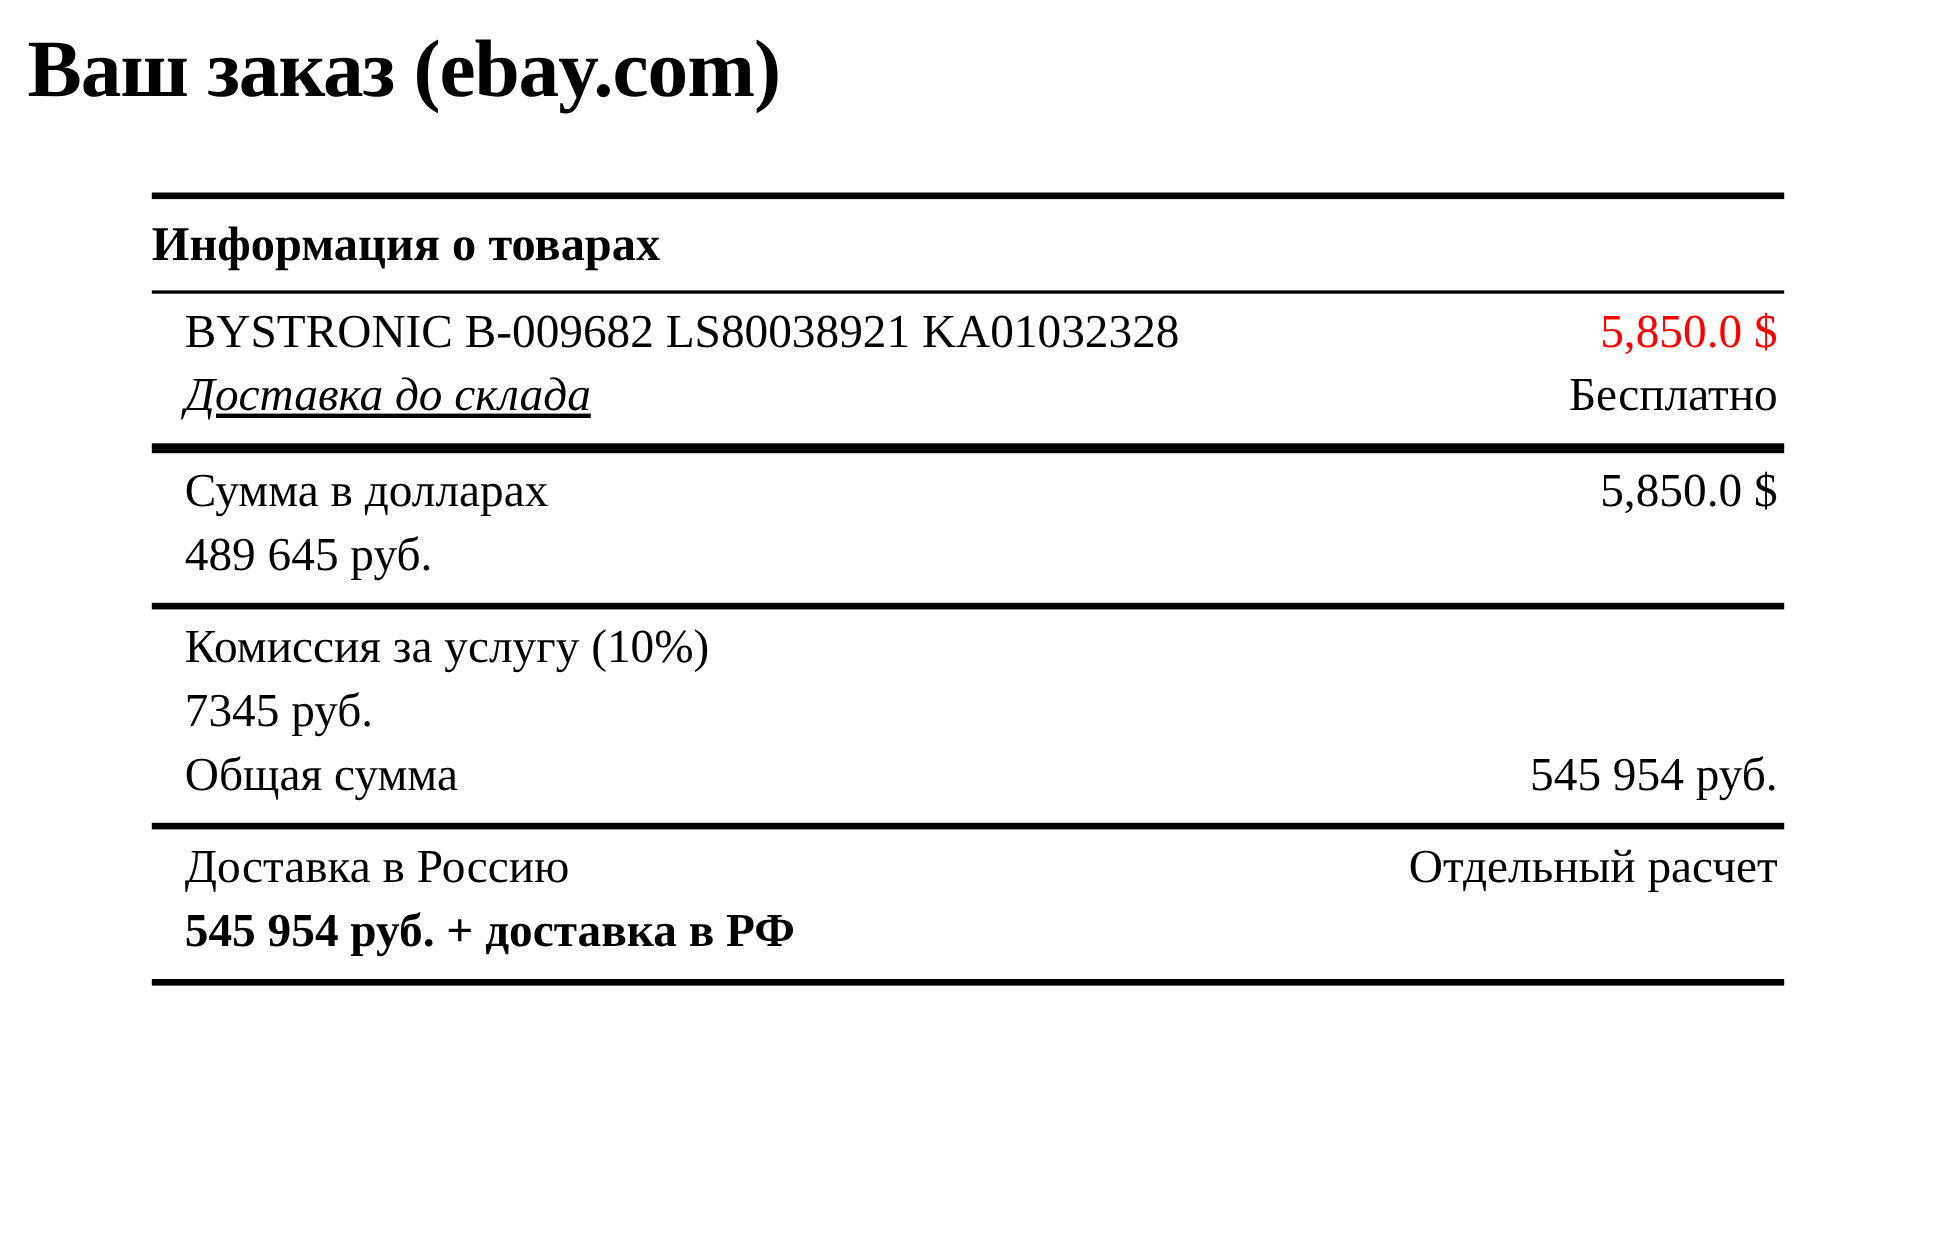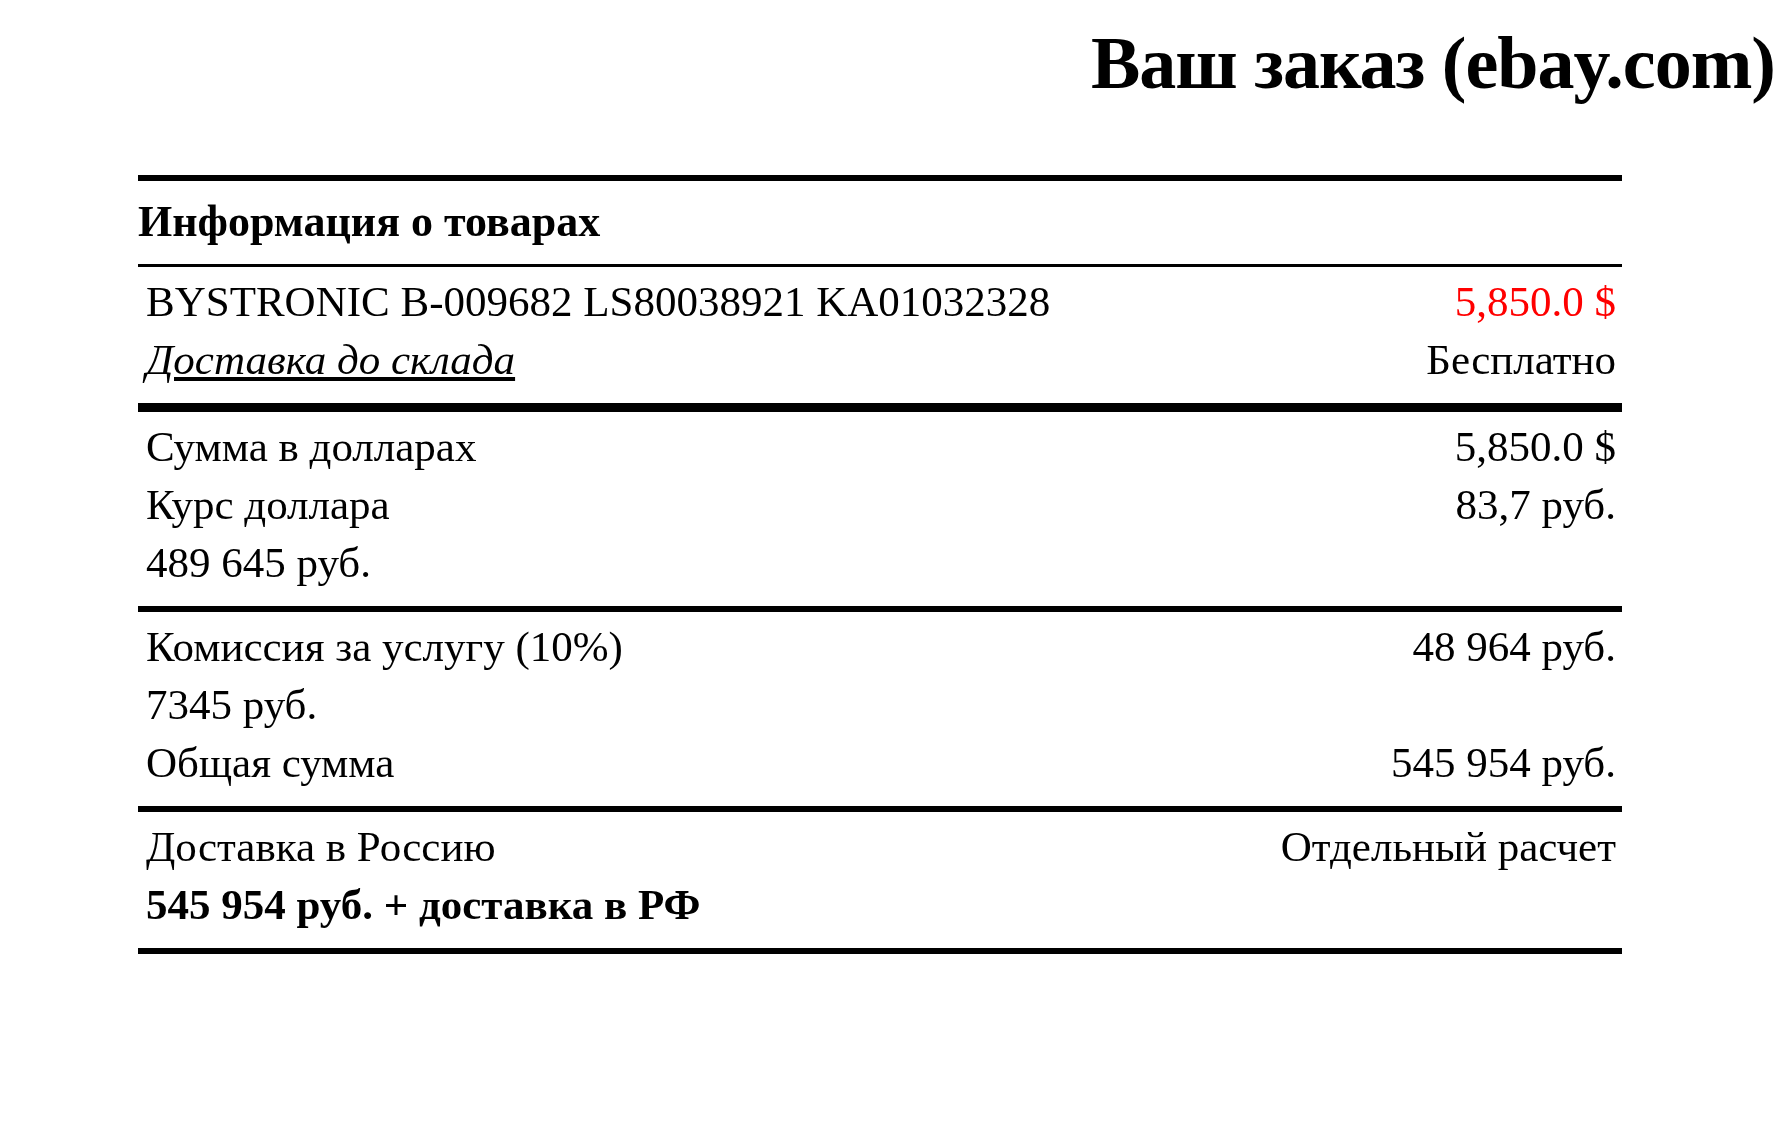--- a/index.html
+++ b/index.html
@@ -14,21 +14,20 @@
     font-family: "Liberation Serif", serif;
     color: #000000;
   }
   .page-title {
     margin: 20px 0 0 25px;
     font-size: 74px;
     font-weight: bold;
     line-height: 1.18;
     letter-spacing: -1px;
     white-space: nowrap;
-    text-align: right;
   }
   .order-table {
     margin: 68px 0 0 138px;
     width: 1484px;
   }
   .rule-heavy {
     height: 6px;
     background: #000000;
   }
   .rule-light {
@@ -43,20 +42,21 @@
   }
   .rows {
     padding: 6px 6px 14px 8px;
   }
   .row {
     display: flex;
     justify-content: space-between;
     align-items: baseline;
     font-size: 43px;
     line-height: 58px;
+    margin-left: 22px;
   }
   .row .label {
     text-align: left;
     white-space: nowrap;
   }
   .row .value {
     text-align: left;
     white-space: nowrap;
   }
   .label-italic { font-style: italic; text-decoration: underline; }
@@ -91,34 +91,29 @@
 
 
   <div class="rule-light"></div>
 
   <div class="rows">
     <div class="row">
       <span class="label">Сумма в долларах</span>
       <span class="value">5,850.0 $</span>
     </div>
     <div class="row">
-      <span class="label">Курс доллара</span>
-      <span class="value">83,7 руб.</span>
-    </div>
-    <div class="row">
       <span class="value">489 645 руб.</span>
     </div>
   </div>
 
   <div class="rule-heavy"></div>
 
   <div class="rows">
     <div class="row">
       <span class="label">Комиссия за услугу (10%)</span>
-      <span class="value">48 964 руб.</span>
     </div>
     <div class="row">
       <span class="value">7345 руб.</span>
     </div>
     <div class="row">
       <span class="label">Общая сумма</span>
       <span class="value">545 954 руб.</span>
     </div>
   </div>
 

